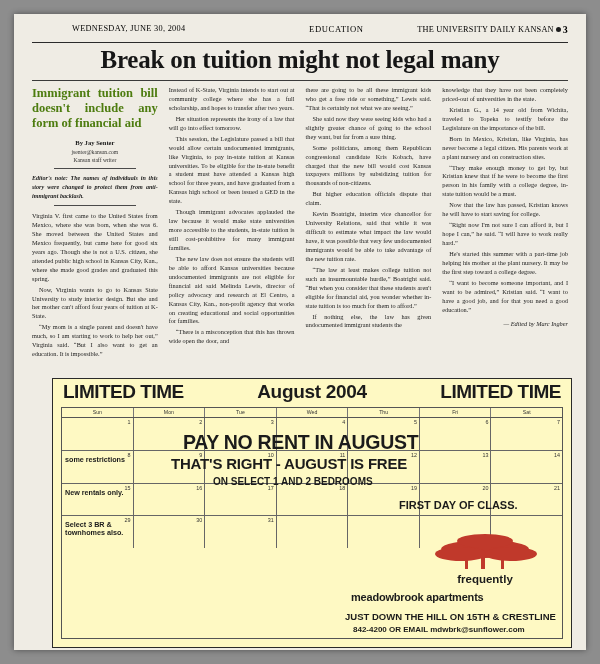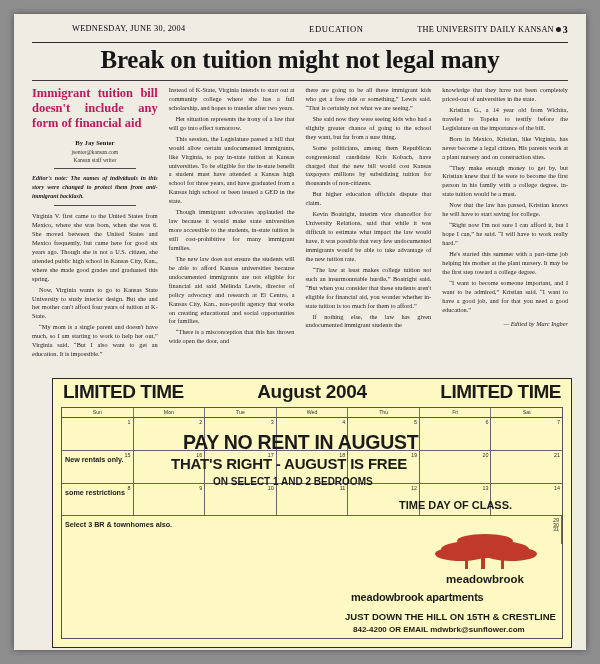--- a/index.html
+++ b/index.html
@@ -47,21 +47,21 @@
   
   .cols{
     position:absolute;left:18px;top:72px;right:18px;height:280px;
     display:flex;gap:11px;
   }
   .col{width:25%;font-size:6.3px;line-height:1.42;text-align:justify;color:#1c1c1c;}
   .col p{margin:0 0 2px 0;text-indent:7px;}
   .col p.noind{text-indent:0;}
 
   .deck{
-    font-size:12.5px;font-weight:bold;line-height:1.18;margin:0 0 8px 0;color:#be185d;
+    font-size:12.5px;font-weight:bold;line-height:1.18;margin:0 0 8px 0;color:#4d7c0f;
   }
   .byline{
     text-align:center;font-size:6.6px;margin:0 0 1px 0;font-weight:bold;
   }
   .byemail{text-align:center;font-size:5.6px;color:#333;margin:0;}
   .rule-sm{height:1px;background:#4a4a4a;margin:4px 22px 5px 22px;}
   .editors{font-size:6.1px;font-style:italic;font-weight:bold;line-height:1.4;text-align:justify;}
   .rule-sm2{height:1px;background:#4a4a4a;margin:5px 22px 6px 22px;}
   .credit{margin-top:5px;text-align:right;font-style:italic;font-size:6.3px;}
 
@@ -89,21 +89,21 @@
   }
   .cal-dow{
     display:flex;height:9px;border-bottom:1px solid #555;
   }
   .cal-dow div{
     flex:1;text-align:center;font-size:5.2px;font-family:"Liberation Sans",sans-serif;
     color:#333;border-right:1px solid #777;line-height:9px;
   }
   .cal-dow div:last-child{border-right:none;}
   .cal-row{display:flex;height:31.8px;border-bottom:1px solid #666;}
-  .cal-row:last-child{border-bottom:none;flex-direction:column;}
+  .cal-row:last-child{border-bottom:none;}
   .cal-cell{
     flex:1;border-right:1px solid #666;position:relative;box-sizing:border-box;
   }
   .cal-cell:last-child{border-right:none;}
   .cal-num{
     position:absolute;right:2px;top:1px;font-size:5.4px;
     font-family:"Liberation Sans",sans-serif;color:#333;
   }
   .cal-note{
     position:absolute;left:3px;top:5px;right:3px;
@@ -233,65 +233,65 @@
         <div class="cal-cell">
             <span class="cal-num">6</span>
           </div>
         <div class="cal-cell">
             <span class="cal-num">7</span>
           </div>
       </div>
 
       <div class="cal-row">
         <div class="cal-cell">
+            <span class="cal-num">8</span>
+            <span class="cal-note">some restrictions</span>
+          </div>
+        <div class="cal-cell">
+            <span class="cal-num">9</span>
+          </div>
+        <div class="cal-cell">
+            <span class="cal-num">10</span>
+          </div>
+        <div class="cal-cell">
+            <span class="cal-num">11</span>
+          </div>
+        <div class="cal-cell">
+            <span class="cal-num">12</span>
+          </div>
+        <div class="cal-cell">
+            <span class="cal-num">13</span>
+          </div>
+        <div class="cal-cell">
+            <span class="cal-num">14</span>
+          </div>
+      </div>
+
+      <div class="cal-row">
+        <div class="cal-cell">
             <span class="cal-num">15</span>
             <span class="cal-note">New rentals only.</span>
           </div>
         <div class="cal-cell">
             <span class="cal-num">16</span>
           </div>
         <div class="cal-cell">
             <span class="cal-num">17</span>
           </div>
         <div class="cal-cell">
             <span class="cal-num">18</span>
           </div>
         <div class="cal-cell">
             <span class="cal-num">19</span>
           </div>
         <div class="cal-cell">
             <span class="cal-num">20</span>
           </div>
         <div class="cal-cell">
             <span class="cal-num">21</span>
-          </div>
-      </div>
-
-      <div class="cal-row">
-        <div class="cal-cell">
-            <span class="cal-num">8</span>
-            <span class="cal-note">some restrictions</span>
-          </div>
-        <div class="cal-cell">
-            <span class="cal-num">9</span>
-          </div>
-        <div class="cal-cell">
-            <span class="cal-num">10</span>
-          </div>
-        <div class="cal-cell">
-            <span class="cal-num">11</span>
-          </div>
-        <div class="cal-cell">
-            <span class="cal-num">12</span>
-          </div>
-        <div class="cal-cell">
-            <span class="cal-num">13</span>
-          </div>
-        <div class="cal-cell">
-            <span class="cal-num">14</span>
           </div>
       </div>
 
 
       <div class="cal-row">
         <div class="cal-cell">
             <span class="cal-num">29</span>
             <span class="cal-note">Select 3 BR &amp; townhomes also.</span>
           </div>
         <div class="cal-cell">
@@ -303,35 +303,35 @@
         <div class="cal-cell"></div>
         <div class="cal-cell"></div>
         <div class="cal-cell"></div>
         <div class="cal-cell"></div>
       </div>
     </div>
 
     <div class="ov ov1">PAY NO RENT IN AUGUST</div>
     <div class="ov ov2">THAT'S RIGHT - AUGUST IS FREE</div>
     <div class="ov ov3">ON SELECT 1 AND 2 BEDROOMS</div>
-    <div class="ov ov4">TIME DAY OF CLASS.</div>
+    <div class="ov ov4">FIRST DAY OF CLASS.</div>
 
     <div class="logo">
       <svg viewBox="0 0 128 50" width="128" height="50">
         <g fill="#c0392b">
           <ellipse cx="64" cy="22" rx="44" ry="9"></ellipse>
           <ellipse cx="40" cy="27" rx="26" ry="7"></ellipse>
           <ellipse cx="90" cy="27" rx="26" ry="7"></ellipse>
           <ellipse cx="64" cy="14" rx="28" ry="7"></ellipse>
           <rect x="60" y="26" width="4" height="16"></rect>
           <rect x="44" y="30" width="3" height="12"></rect>
           <rect x="80" y="30" width="3" height="12"></rect>
         </g>
       </svg>
-      <div class="logo-word">meadowbrook</div>
+      <div class="logo-word">frequently</div>
     </div>
 
     <div class="ov ov5">meadowbrook apartments</div>
     <div class="ov ov6">JUST DOWN THE HILL ON 15TH &amp; CRESTLINE</div>
     <div class="ov ov7">842-4200 OR EMAIL mdwbrk@sunflower.com</div>
 
   </div>
 </div>
 
 </body></html>

